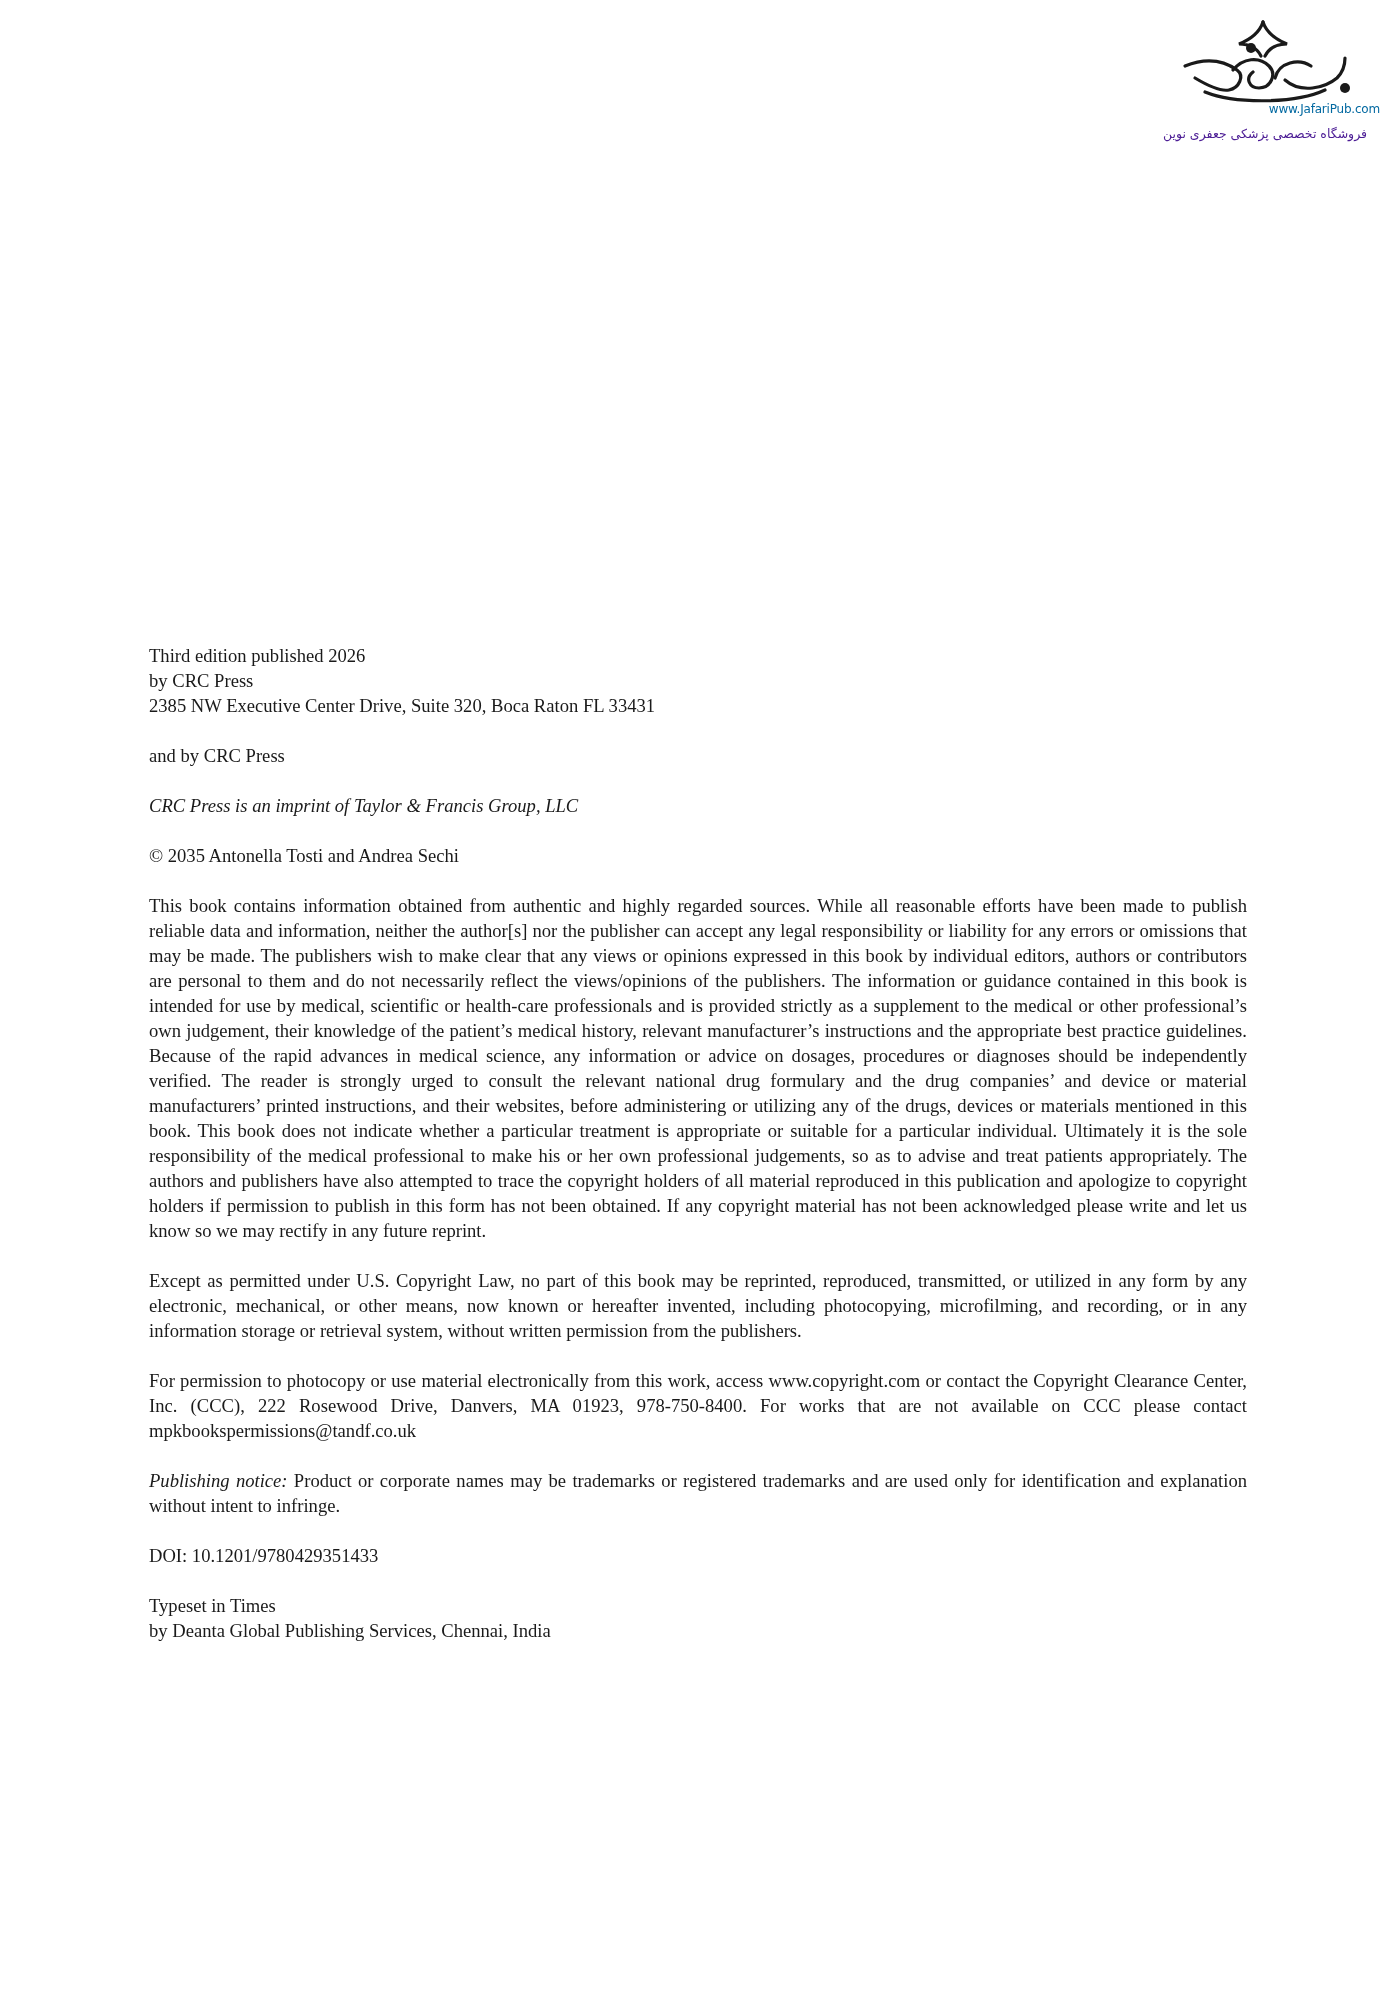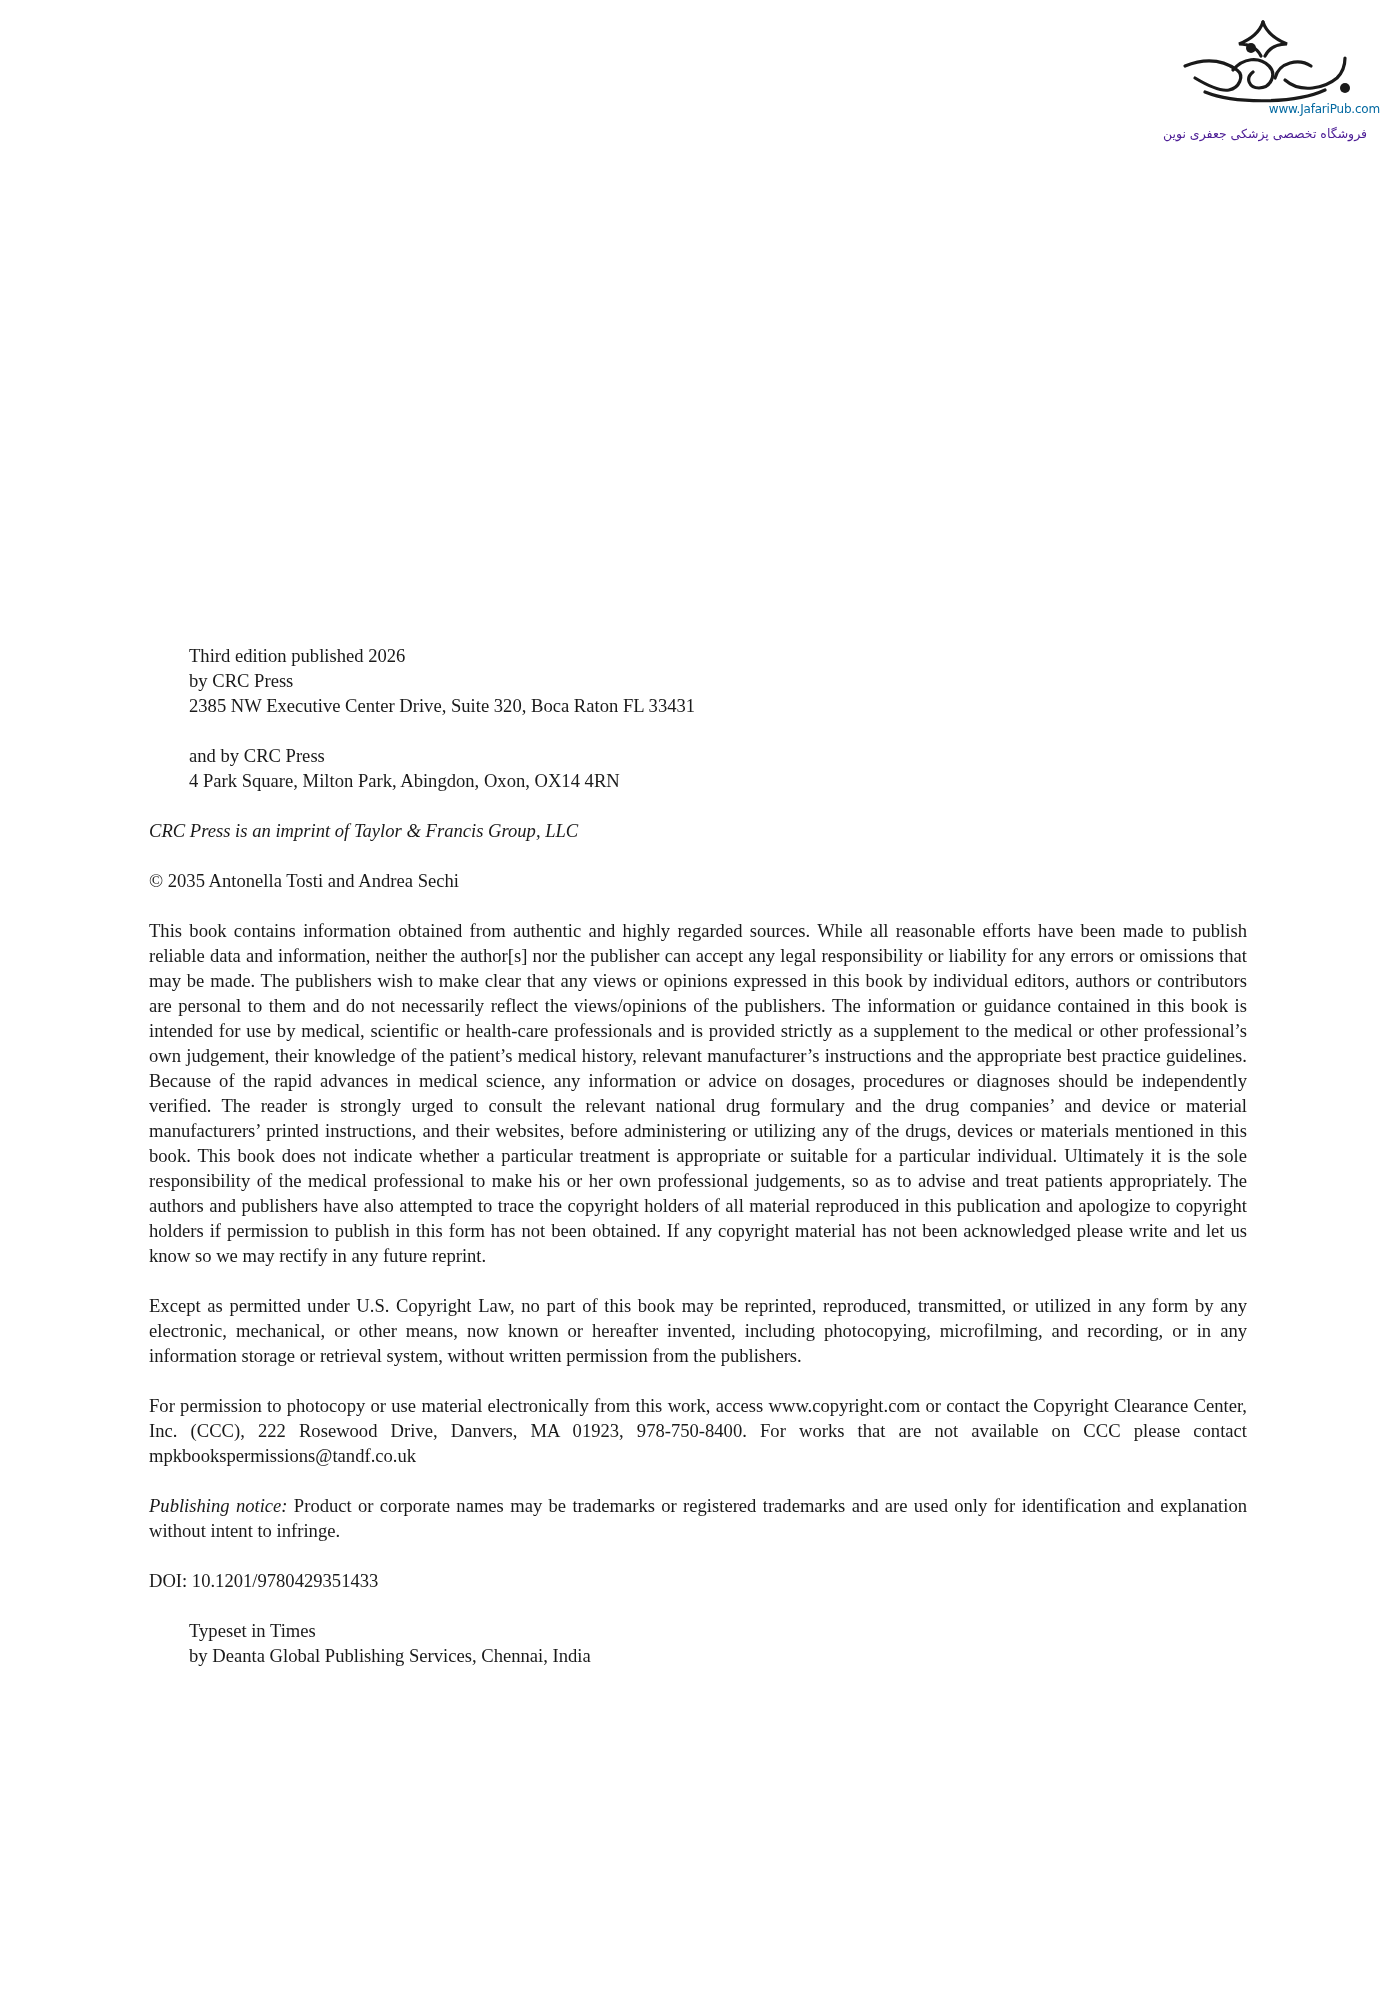--- a/index.html
+++ b/index.html
@@ -4,21 +4,21 @@
   <style>
     html, body { margin: 0; padding: 0; background: #ffffff; }
     body { width: 1400px; height: 2000px; position: relative; overflow: hidden;
            font-family: "Liberation Serif", "DejaVu Serif", serif; color: #1a1a1a; }
     .watermark { position: absolute; top: 18px; left: 1150px; width: 230px; text-align: center; }
     .watermark svg { display: block; margin: 0 auto; }
     .wm-url { font-family: "DejaVu Sans", "Liberation Sans", sans-serif; font-size: 12px; color: #0369a1; letter-spacing: -0.2px; margin-top: -2px; text-align: right; }
     .wm-tag { font-family: "DejaVu Sans", "Liberation Sans", sans-serif; font-size: 12.5px; color: #4c1d95; margin-top: 10px; direction: rtl; }
     .content { position: absolute; top: 643px; left: 149px; width: 1098px; font-size: 18.6px; line-height: 25px; }
     .block { margin: 0 0 25px 0; }
-    .line { display: block; white-space: nowrap; margin-left: 40px; }
+    .line { display: block; white-space: nowrap; }
     .italic { font-style: italic; }
     .para { text-align: justify; text-align-last: left; hyphens: manual; }
   </style>
 </head>
 <body>
 
 <div class="watermark">
   <svg width="180" width-note="" height="86" viewBox="0 0 180 86">
     <g fill="none" stroke="#1a1a1a" stroke-width="3.2" stroke-linecap="round">
       <path d="M88 4 C84 16 74 22 64 26 C74 26 82 30 86 38"></path>
@@ -39,21 +39,20 @@
 <div class="content">
 
   <div class="block">
     <span class="line">Third edition published 2026</span>
     <span class="line">by CRC Press</span>
     <span class="line">2385 NW Executive Center Drive, Suite 320, Boca Raton FL 33431</span>
   </div>
 
   <div class="block">
     <span class="line">and by CRC Press</span>
-    <span class="line">4 Park Square, Milton Park, Abingdon, Oxon, OX14 4RN</span>
   </div>
 
   <div class="block italic">CRC Press is an imprint of Taylor &amp; Francis Group, LLC</div>
 
   <div class="block">© 2035 Antonella Tosti and Andrea Sechi</div>
 
   <div class="block para">This book contains information obtained from authentic and highly regarded sources. While all reasonable efforts have been made to publish reliable data and information, neither the author[s] nor the publisher can accept any legal responsibility or liability for any errors or omissions that may be made. The publishers wish to make clear that any views or opinions expressed in this book by individual editors, authors or contributors are personal to them and do not necessarily reflect the views/opinions of the publishers. The information or guidance contained in this book is intended for use by medical, scientific or health-care professionals and is provided strictly as a supplement to the medical or other professional’s own judgement, their knowledge of the patient’s medical history, rel­evant manufacturer’s instructions and the appropriate best practice guidelines. Because of the rapid advances in medical science, any information or advice on dosages, procedures or diagnoses should be independently verified. The reader is strongly urged to consult the relevant national drug formulary and the drug companies’ and device or material manufacturers’ printed instructions, and their websites, before administering or utilizing any of the drugs, devices or materials mentioned in this book. This book does not indicate whether a particular treatment is appropriate or suitable for a particular individual. Ultimately it is the sole responsibility of the medi­cal professional to make his or her own professional judgements, so as to advise and treat patients appropriately. The authors and publishers have also attempted to trace the copyright holders of all material reproduced in this publication and apologize to copyright holders if permission to publish in this form has not been obtained. If any copyright material has not been acknowledged please write and let us know so we may rectify in any future reprint.</div>
 
   <div class="block para">Except as permitted under U.S. Copyright Law, no part of this book may be reprinted, reproduced, transmitted, or utilized in any form by any electronic, mechanical, or other means, now known or hereafter invented, including photocopying, microfilming, and record­ing, or in any information storage or retrieval system, without written permission from the publishers.</div>
 

